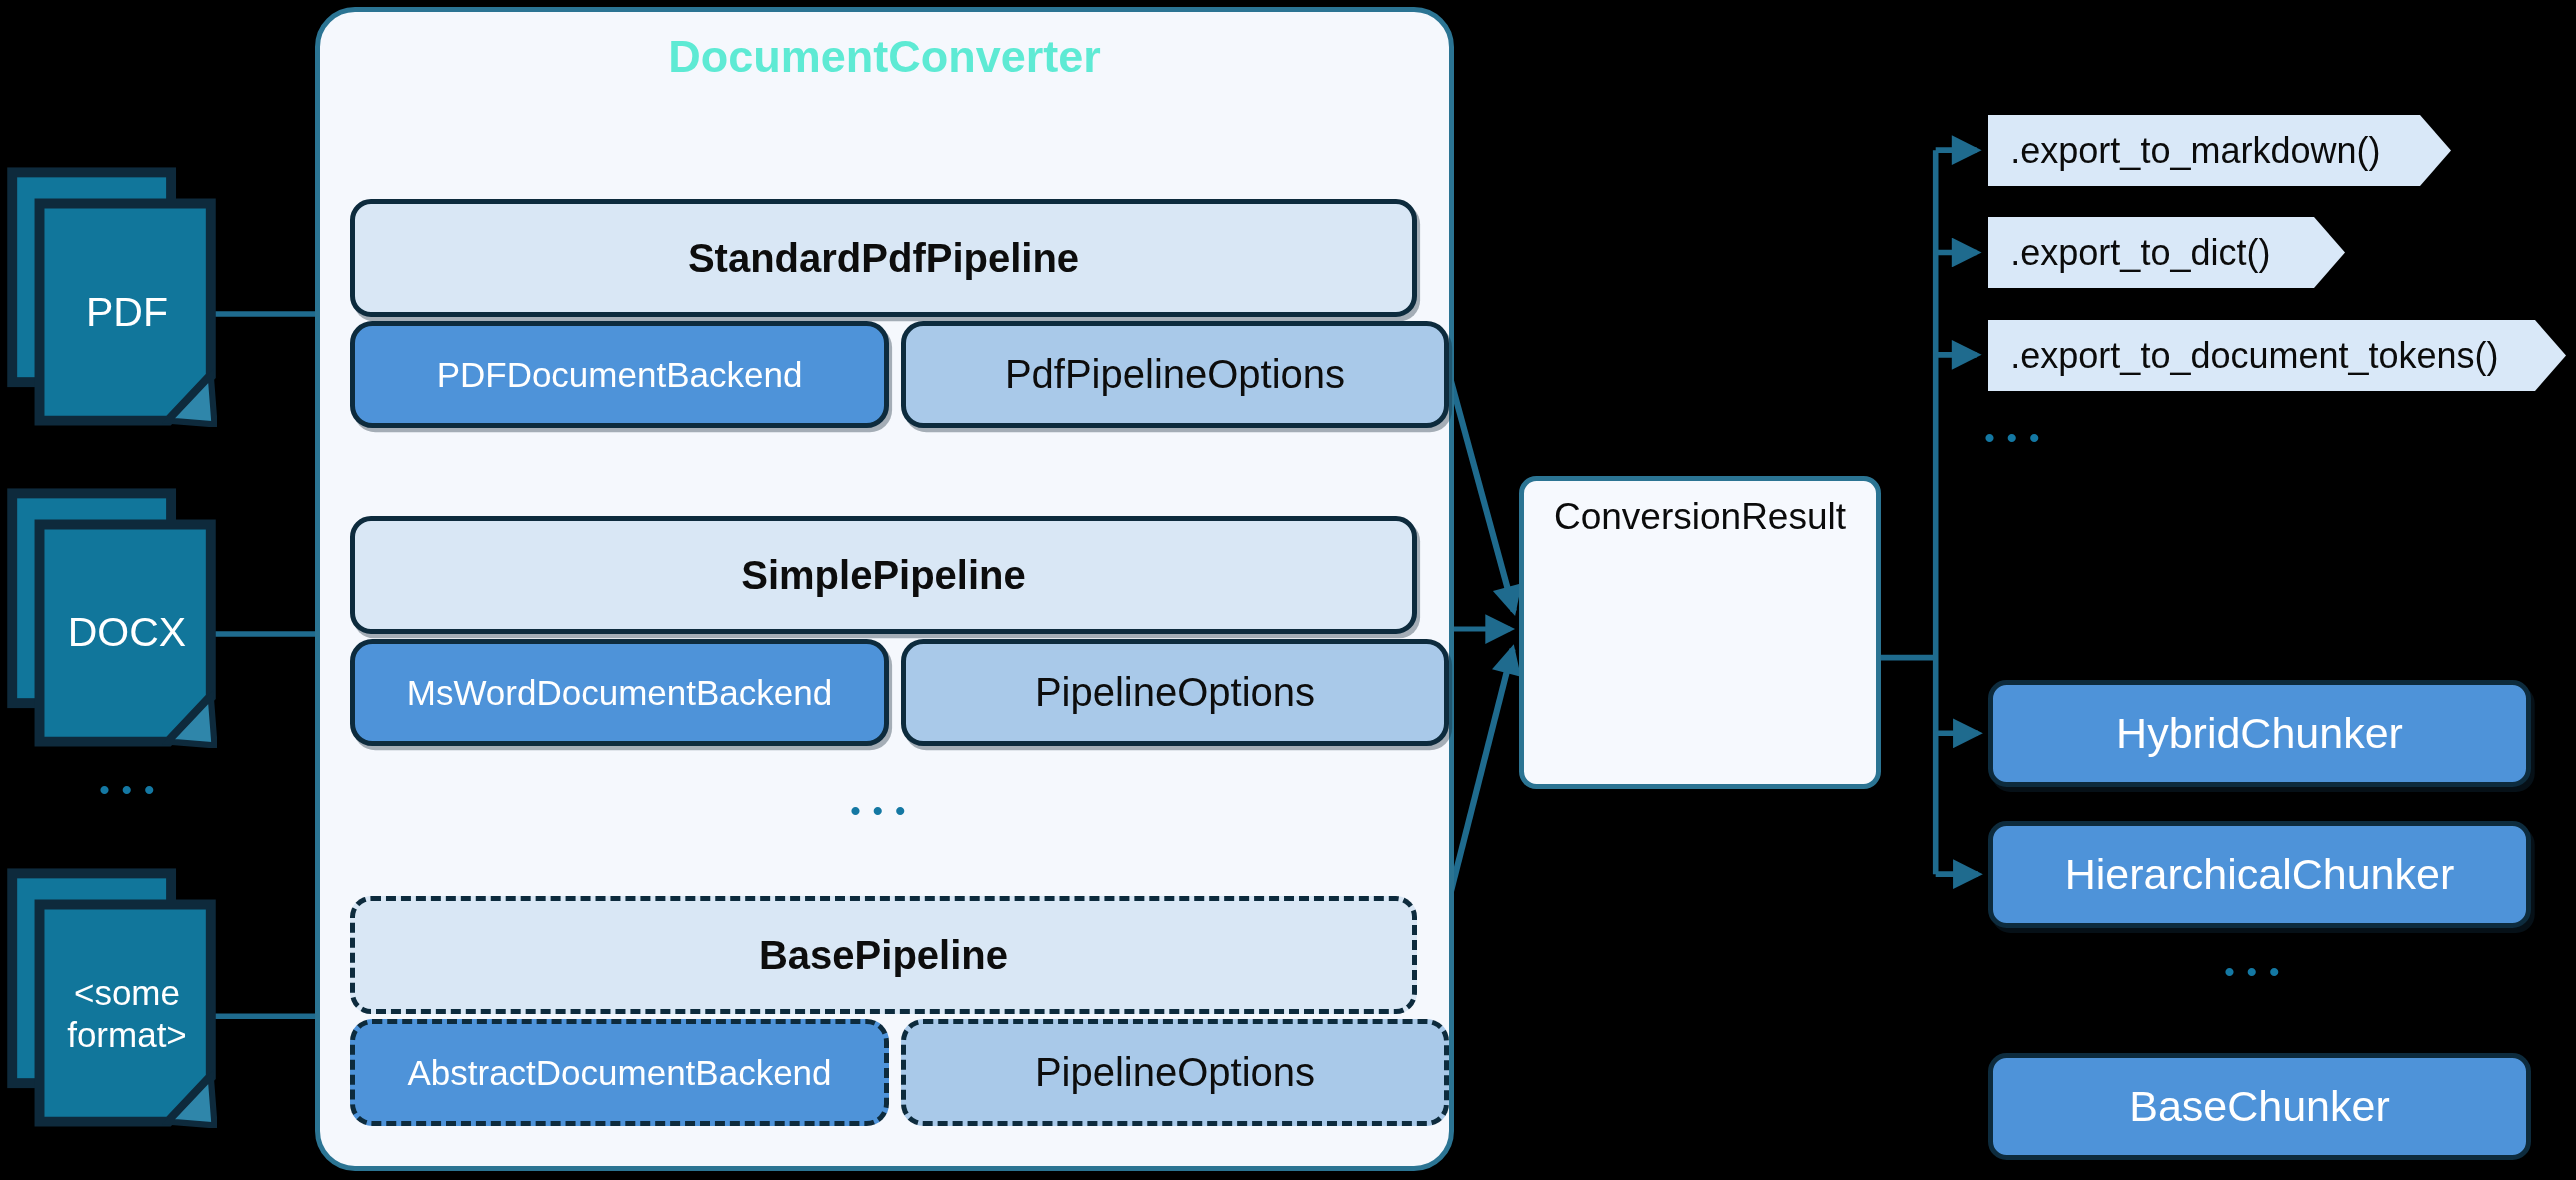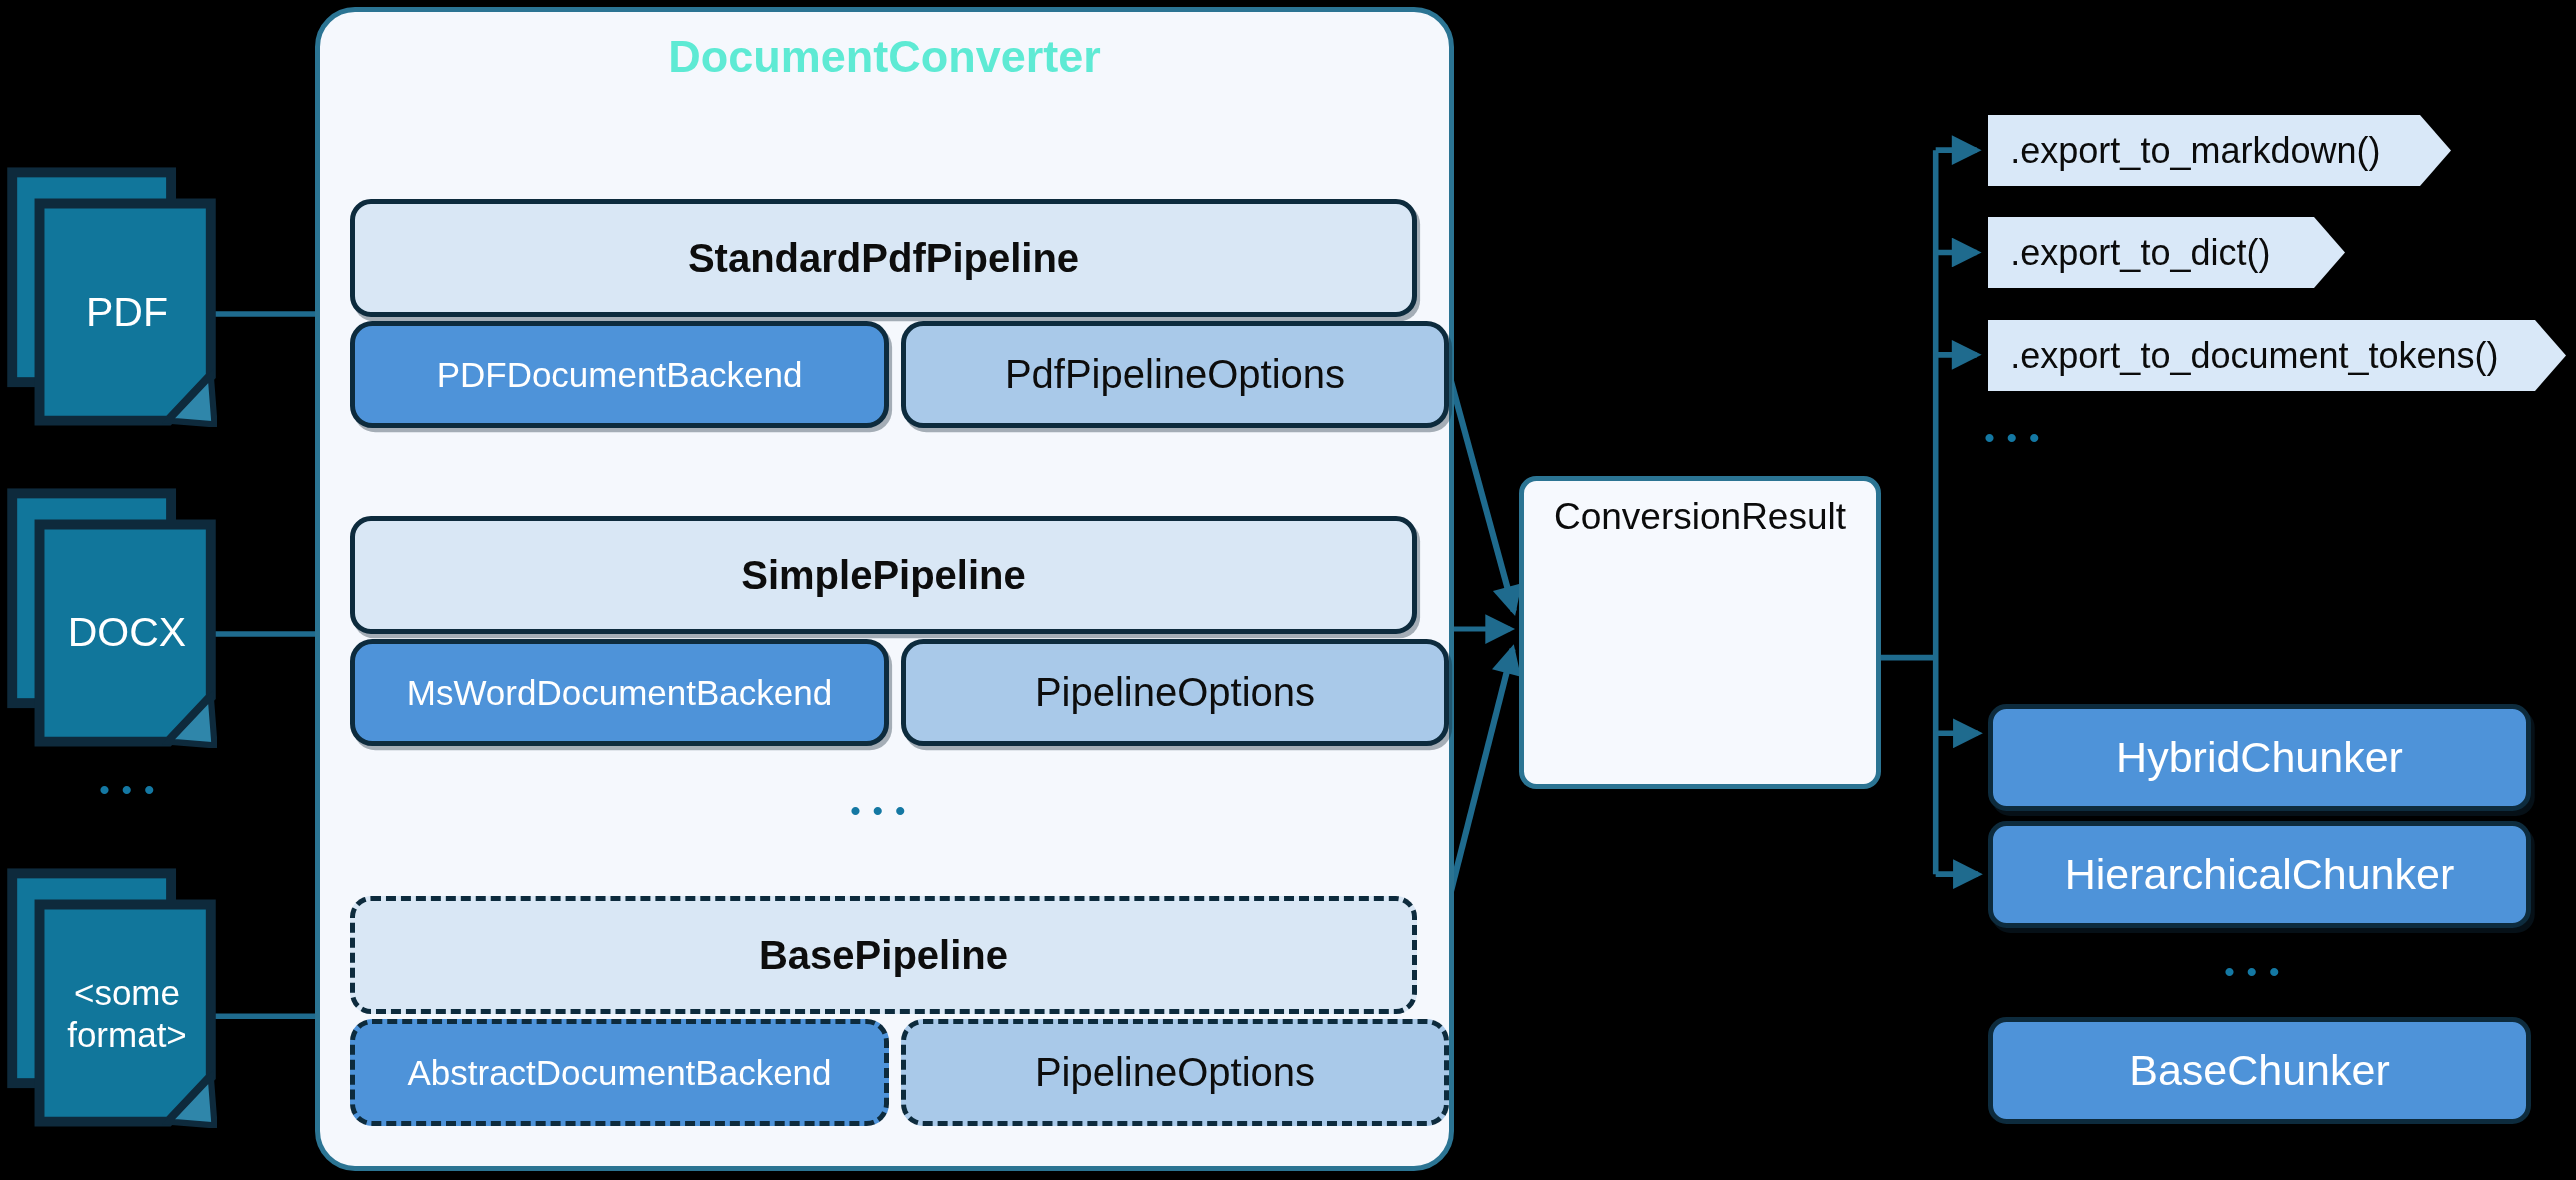--- a/index.html
+++ b/index.html
@@ -83,21 +83,21 @@
   }
 
   
   .chunker{
     left:1988px;width:543px;height:107px;
     background:#4e93d9;border:5.6px solid #0d2b3d;border-radius:18.6px;
     display:flex;align-items:center;justify-content:center;
     font-size:43px;color:#ffffff;
     box-shadow:3.7px 5px 0 rgba(13,35,50,.45);
   }
-  .chunker.dashed{box-shadow:none;}
+  .chunker.dashed{box-shadow:none;margin-top:36px;}
 </style>
 </head>
 <body>
 
 <div class="stage">
 
   <svg class="overlay" viewBox="0 0 4152 1902" width="2576" height="1180">
     <defs>
       <marker id="ah" viewBox="0 0 12 12" refX="10" refY="6" markerWidth="54" markerHeight="48" markerUnits="userSpaceOnUse" orient="auto">
         <path d="M0,0 L12,6 L0,12 Z" fill="#1f6b8e"></path>
@@ -169,19 +169,19 @@
   <div class="abs pipe-options dashed" style="top:1019px;">PipelineOptions</div>
 
   <div class="abs result-box"></div>
   <div class="abs result-label">ConversionResult</div>
 
   <div class="abs chev" style="top:115px;width:463px;">.export_to_markdown()</div>
   <div class="abs chev" style="top:217px;width:357px;">.export_to_dict()</div>
   <div class="abs chev" style="top:320px;width:578px;">.export_to_document_tokens()</div>
   <div class="abs dots" style="left:1950px;top:419px;">•••</div>
 
-  <div class="abs chunker" style="top:704px;">HybridChunker</div>
+  <div class="abs chunker" style="top:680px;">HybridChunker</div>
   <div class="abs chunker" style="top:821px;">HierarchicalChunker</div>
   <div class="abs dots" style="left:2190px;top:953px;">•••</div>
   <div class="abs chunker dashed" style="top:1017px;">BaseChunker</div>
 
 </div>
 
 
 </body></html>

